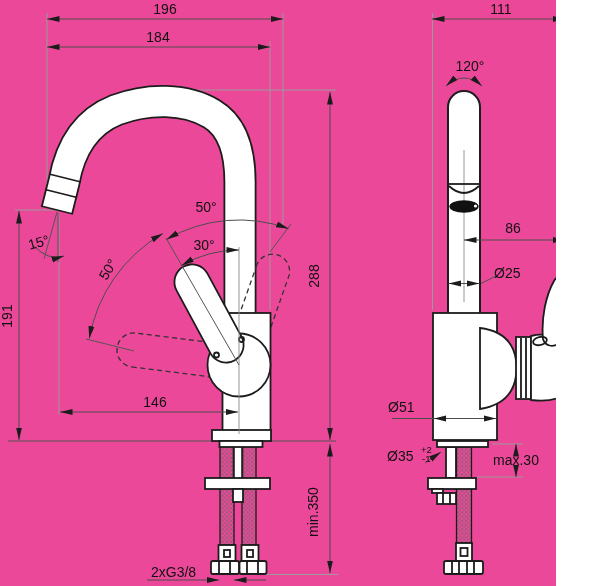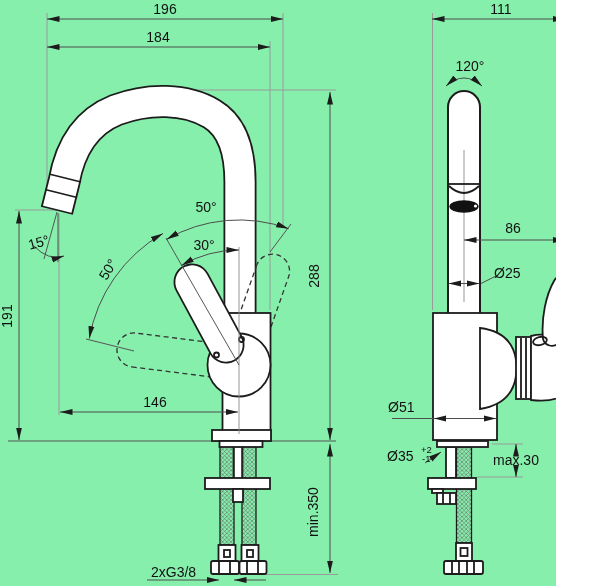--- a/index.html
+++ b/index.html
@@ -1,16 +1,16 @@
 <!DOCTYPE html>
 <html><head>
 <meta charset="utf-8">
 <style>
   html,body{margin:0;padding:0;background:#ffffff;}
-  .stage{position:relative;width:556px;height:586px;background:#86efac;overflow:hidden;}
+  .stage{position:relative;width:556px;height:586px;background:#ec4899;overflow:hidden;}
   svg{display:block;}
   text{font-family:"Liberation Sans",sans-serif;font-size:14px;fill:#111111;}
   .sm{font-size:9.5px;}
   .draw{stroke:#1c1c1c;stroke-width:1.8;fill:none;}
   .draww{stroke:#1c1c1c;stroke-width:1.8;fill:#ffffff;}
   .dim{stroke:#4d4d4d;stroke-width:1;fill:none;}
   .ext{stroke:#9a9a9a;stroke-width:1;fill:none;}
   .thin{stroke:#555555;stroke-width:1;fill:none;}
   .cl{stroke:#8a8a8a;stroke-width:0.9;fill:none;}
   .dash{stroke:#333333;stroke-width:1.3;fill:none;stroke-dasharray:5 3.5;}

